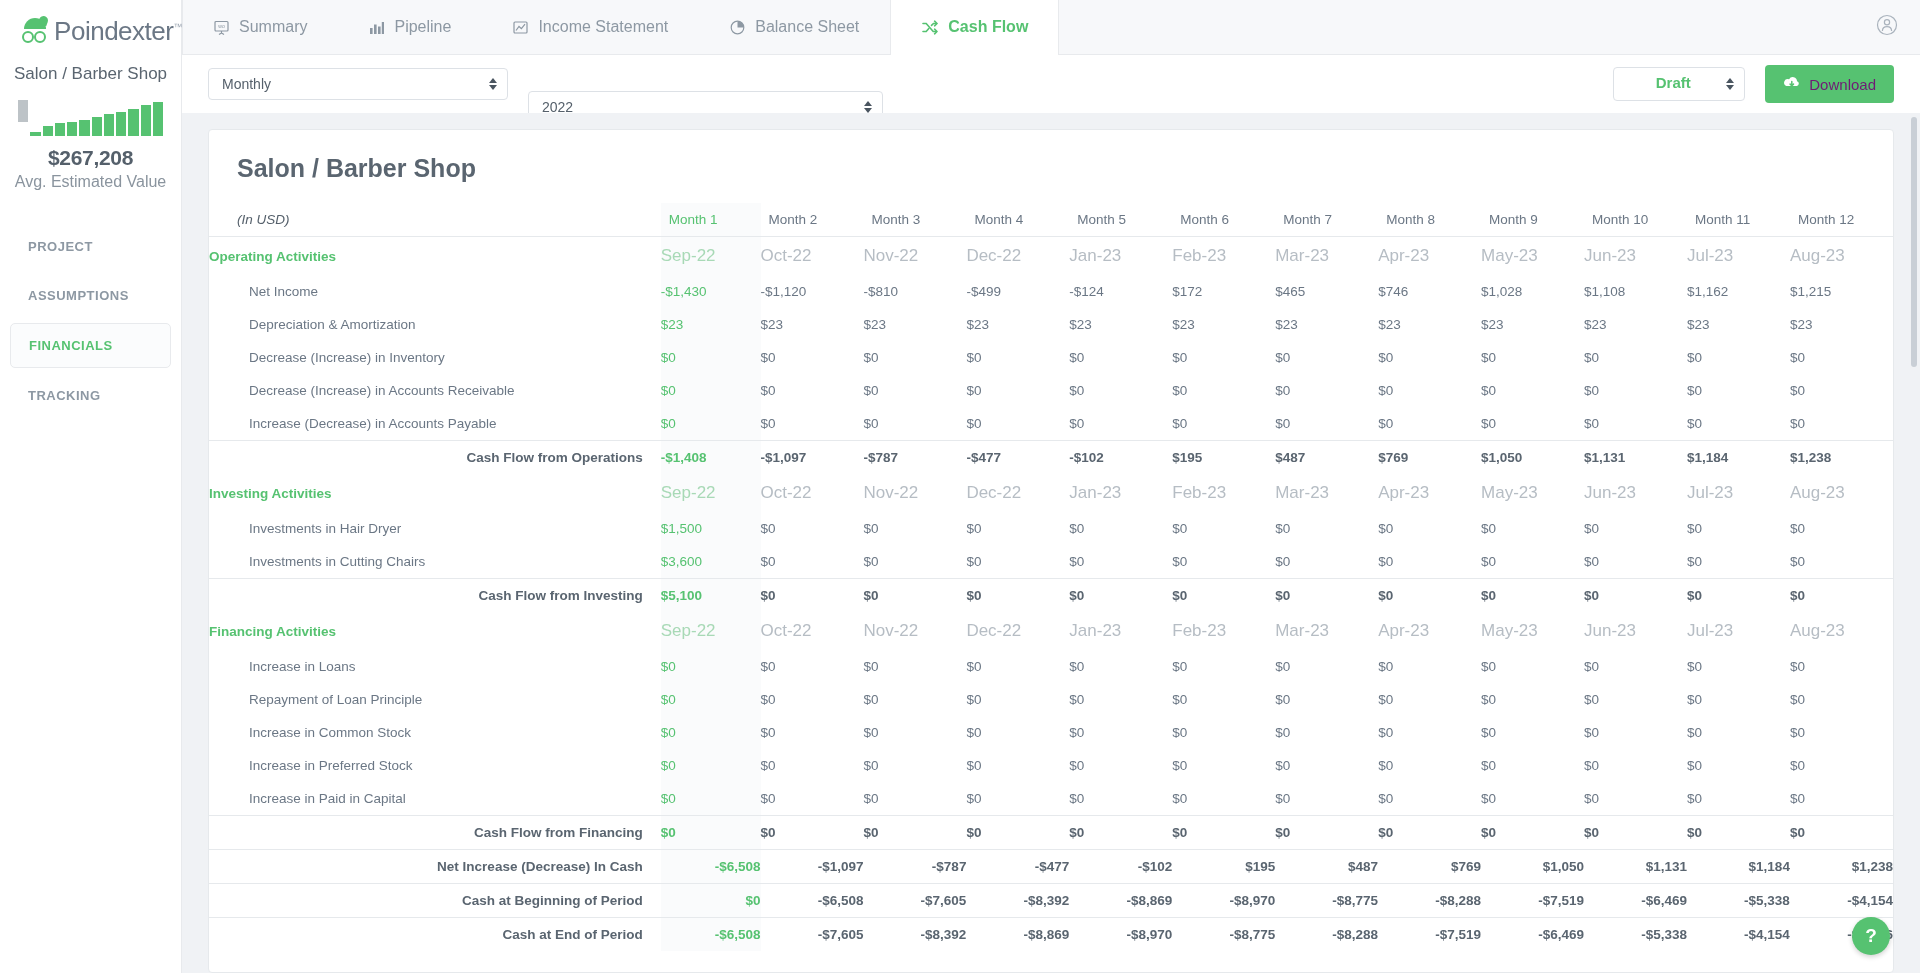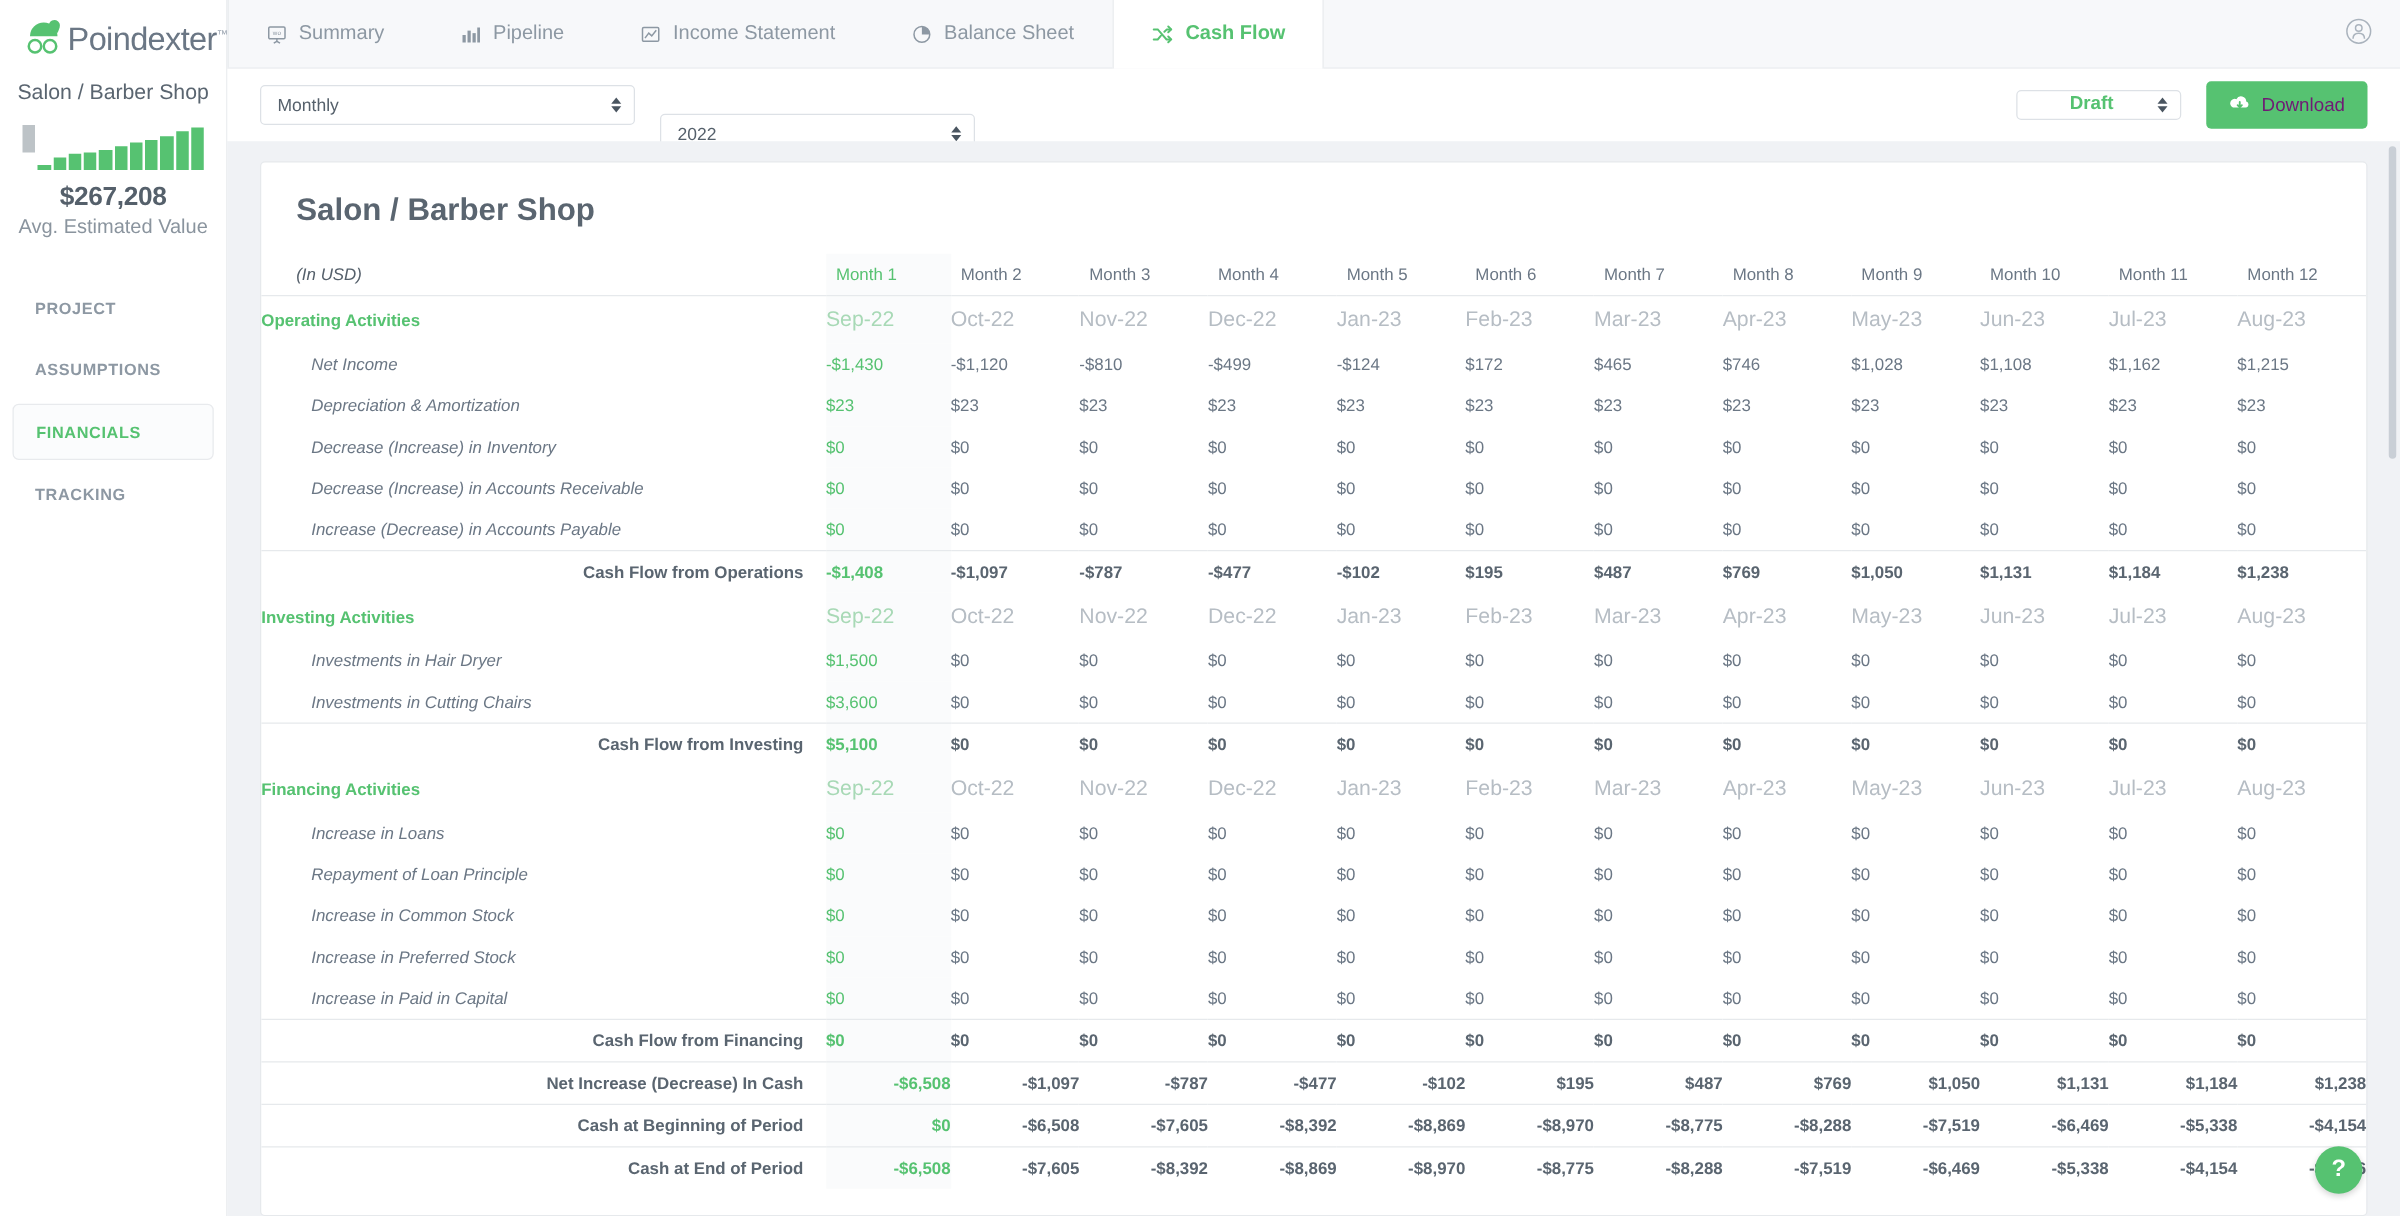--- a/index.html
+++ b/index.html
@@ -104,32 +104,32 @@
     display: flex; align-items: center; padding: 0 26px;
     gap: 20px;
   }
   .select {
     position: relative; height: 32px; border: 1px solid #dde1e6;
     border-radius: 4px; background: #fff;
     display: flex; align-items: center; padding: 0 30px 0 13px;
     font-size: 14px; color: #55606b; cursor: pointer;
   }
   .select.period { width: 300px; }
-  .select.year { width: 252px; margin-top: 46px; }
+  .select.year { width: 355px; margin-top: 46px; }
   .select .arrows {
     position: absolute; right: 10px; top: 50%; transform: translateY(-50%);
     display: flex; flex-direction: column; gap: 2px;
   }
   .caret-up { width: 0; height: 0; border-left: 4px solid transparent; border-right: 4px solid transparent; border-bottom: 5px solid #4a5560; }
   .caret-dn { width: 0; height: 0; border-left: 4px solid transparent; border-right: 4px solid transparent; border-top: 5px solid #4a5560; }
 
   .ctrl-spacer { flex: 1 1 auto; }
   .select.status {
     width: 132px; justify-content: center; padding: 0 22px 4px 10px;
-    color: #56c271; font-weight: 700; font-size: 15px; height: 24px;
+    color: #56c271; font-weight: 700; font-size: 15px; height: 34px;
   }
   .dl-btn {
     display: flex; align-items: center; gap: 8px;
     background: #56c271; color: #701a75; border: none; border-radius: 4px;
     height: 38px; padding: 0 18px; font-size: 15px; cursor: pointer;
     font-family: "Liberation Sans", sans-serif;
   }
 
   
   .content {
@@ -158,21 +158,21 @@
   thead th {
     color: #6b7785; font-weight: 400; font-size: 14px;
     border-bottom: 1px solid #e6e9ec; padding-bottom: 12px;
     vertical-align: bottom;
   }
   thead th.lbl { font-style: italic; padding-left: 28px; color: #55606b; }
   thead th.col-first { color: #56c271; background: #fafbfc; padding-left: 8px; }
   thead th.col { padding-left: 8px; }
 
   td.lbl { padding-left: 28px; color: #6b7785; }
-  td.lbl.indent { padding-left: 40px; font-style: italic; }
+  td.lbl.indent { padding-left: 40px; }
   td.num { padding-left: 8px; color: #6b7785; }
   td.num.first { background: #fafbfc; }
 
   tr.section td.lbl { color: #56c271; font-weight: 700; }
   tr.section td.num { color: #b6bdc4; font-weight: 400; font-size: 17px; }
   tr.section td.num.first { color: #a8d9b6; }
 
   tr.datarow td.num.first { color: #56c271; }
 
   tr.total td { border-top: 1px solid #e6e9ec; font-weight: 700; color: #5a6570; }

